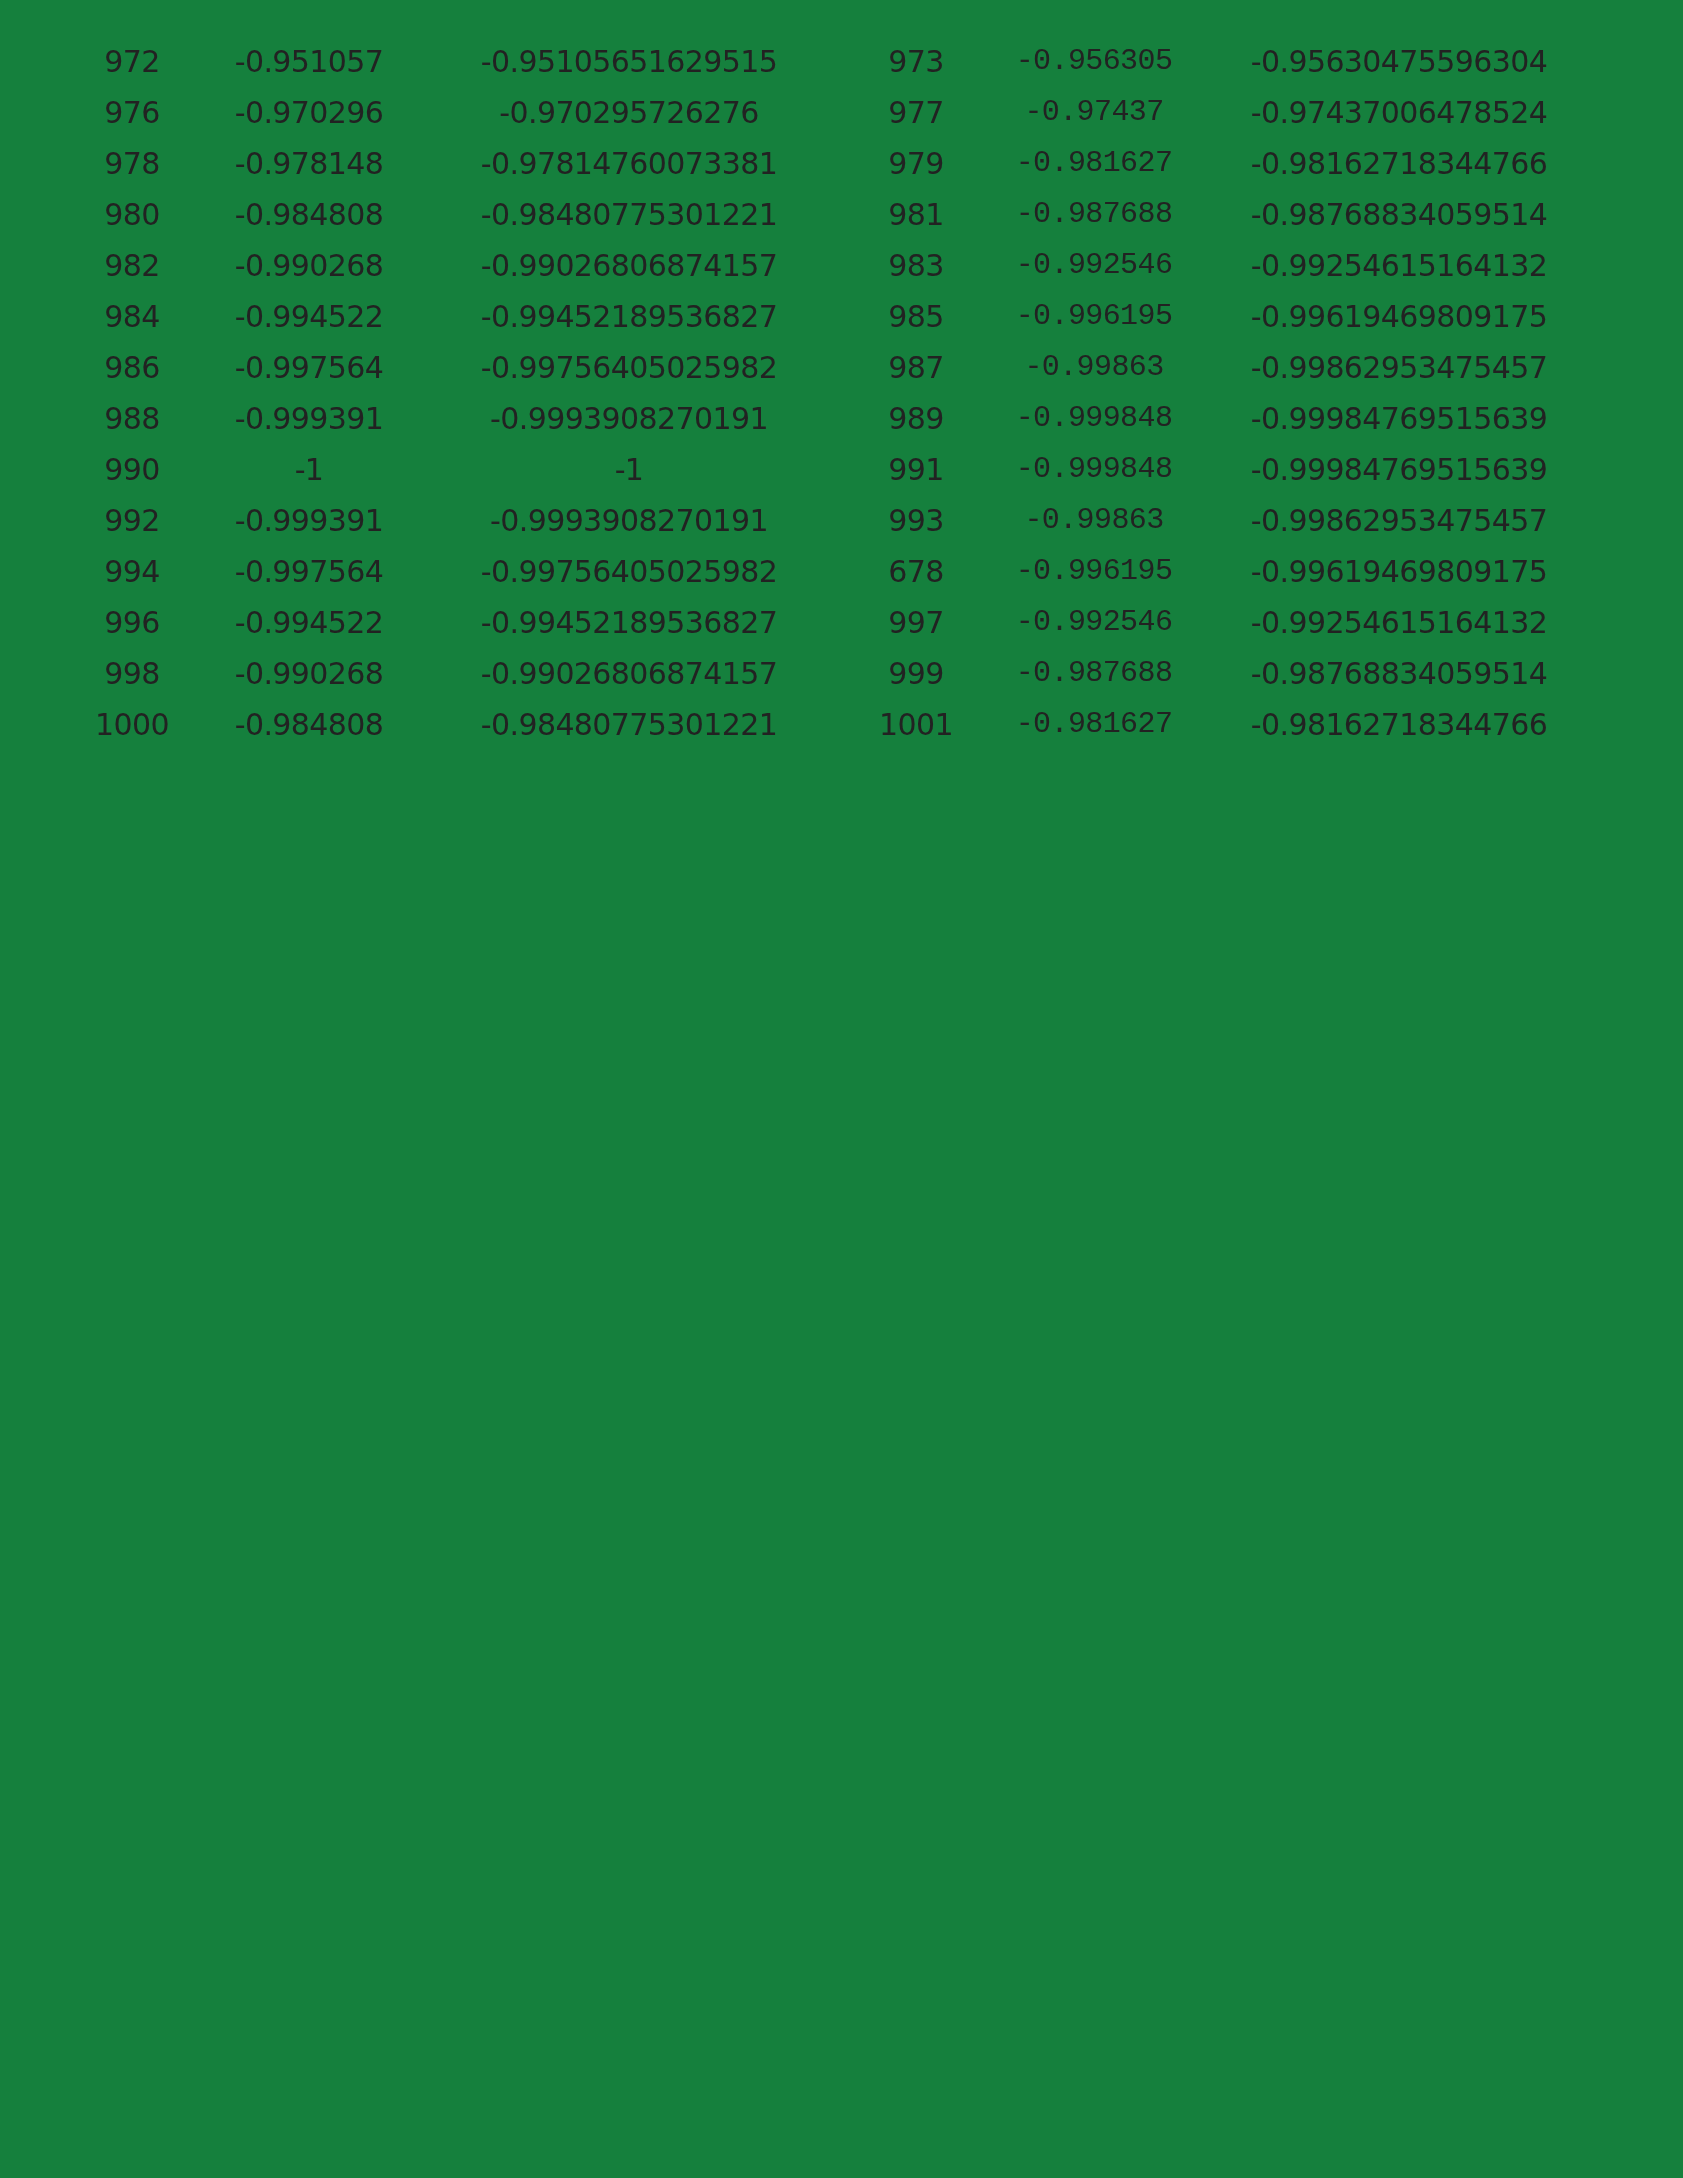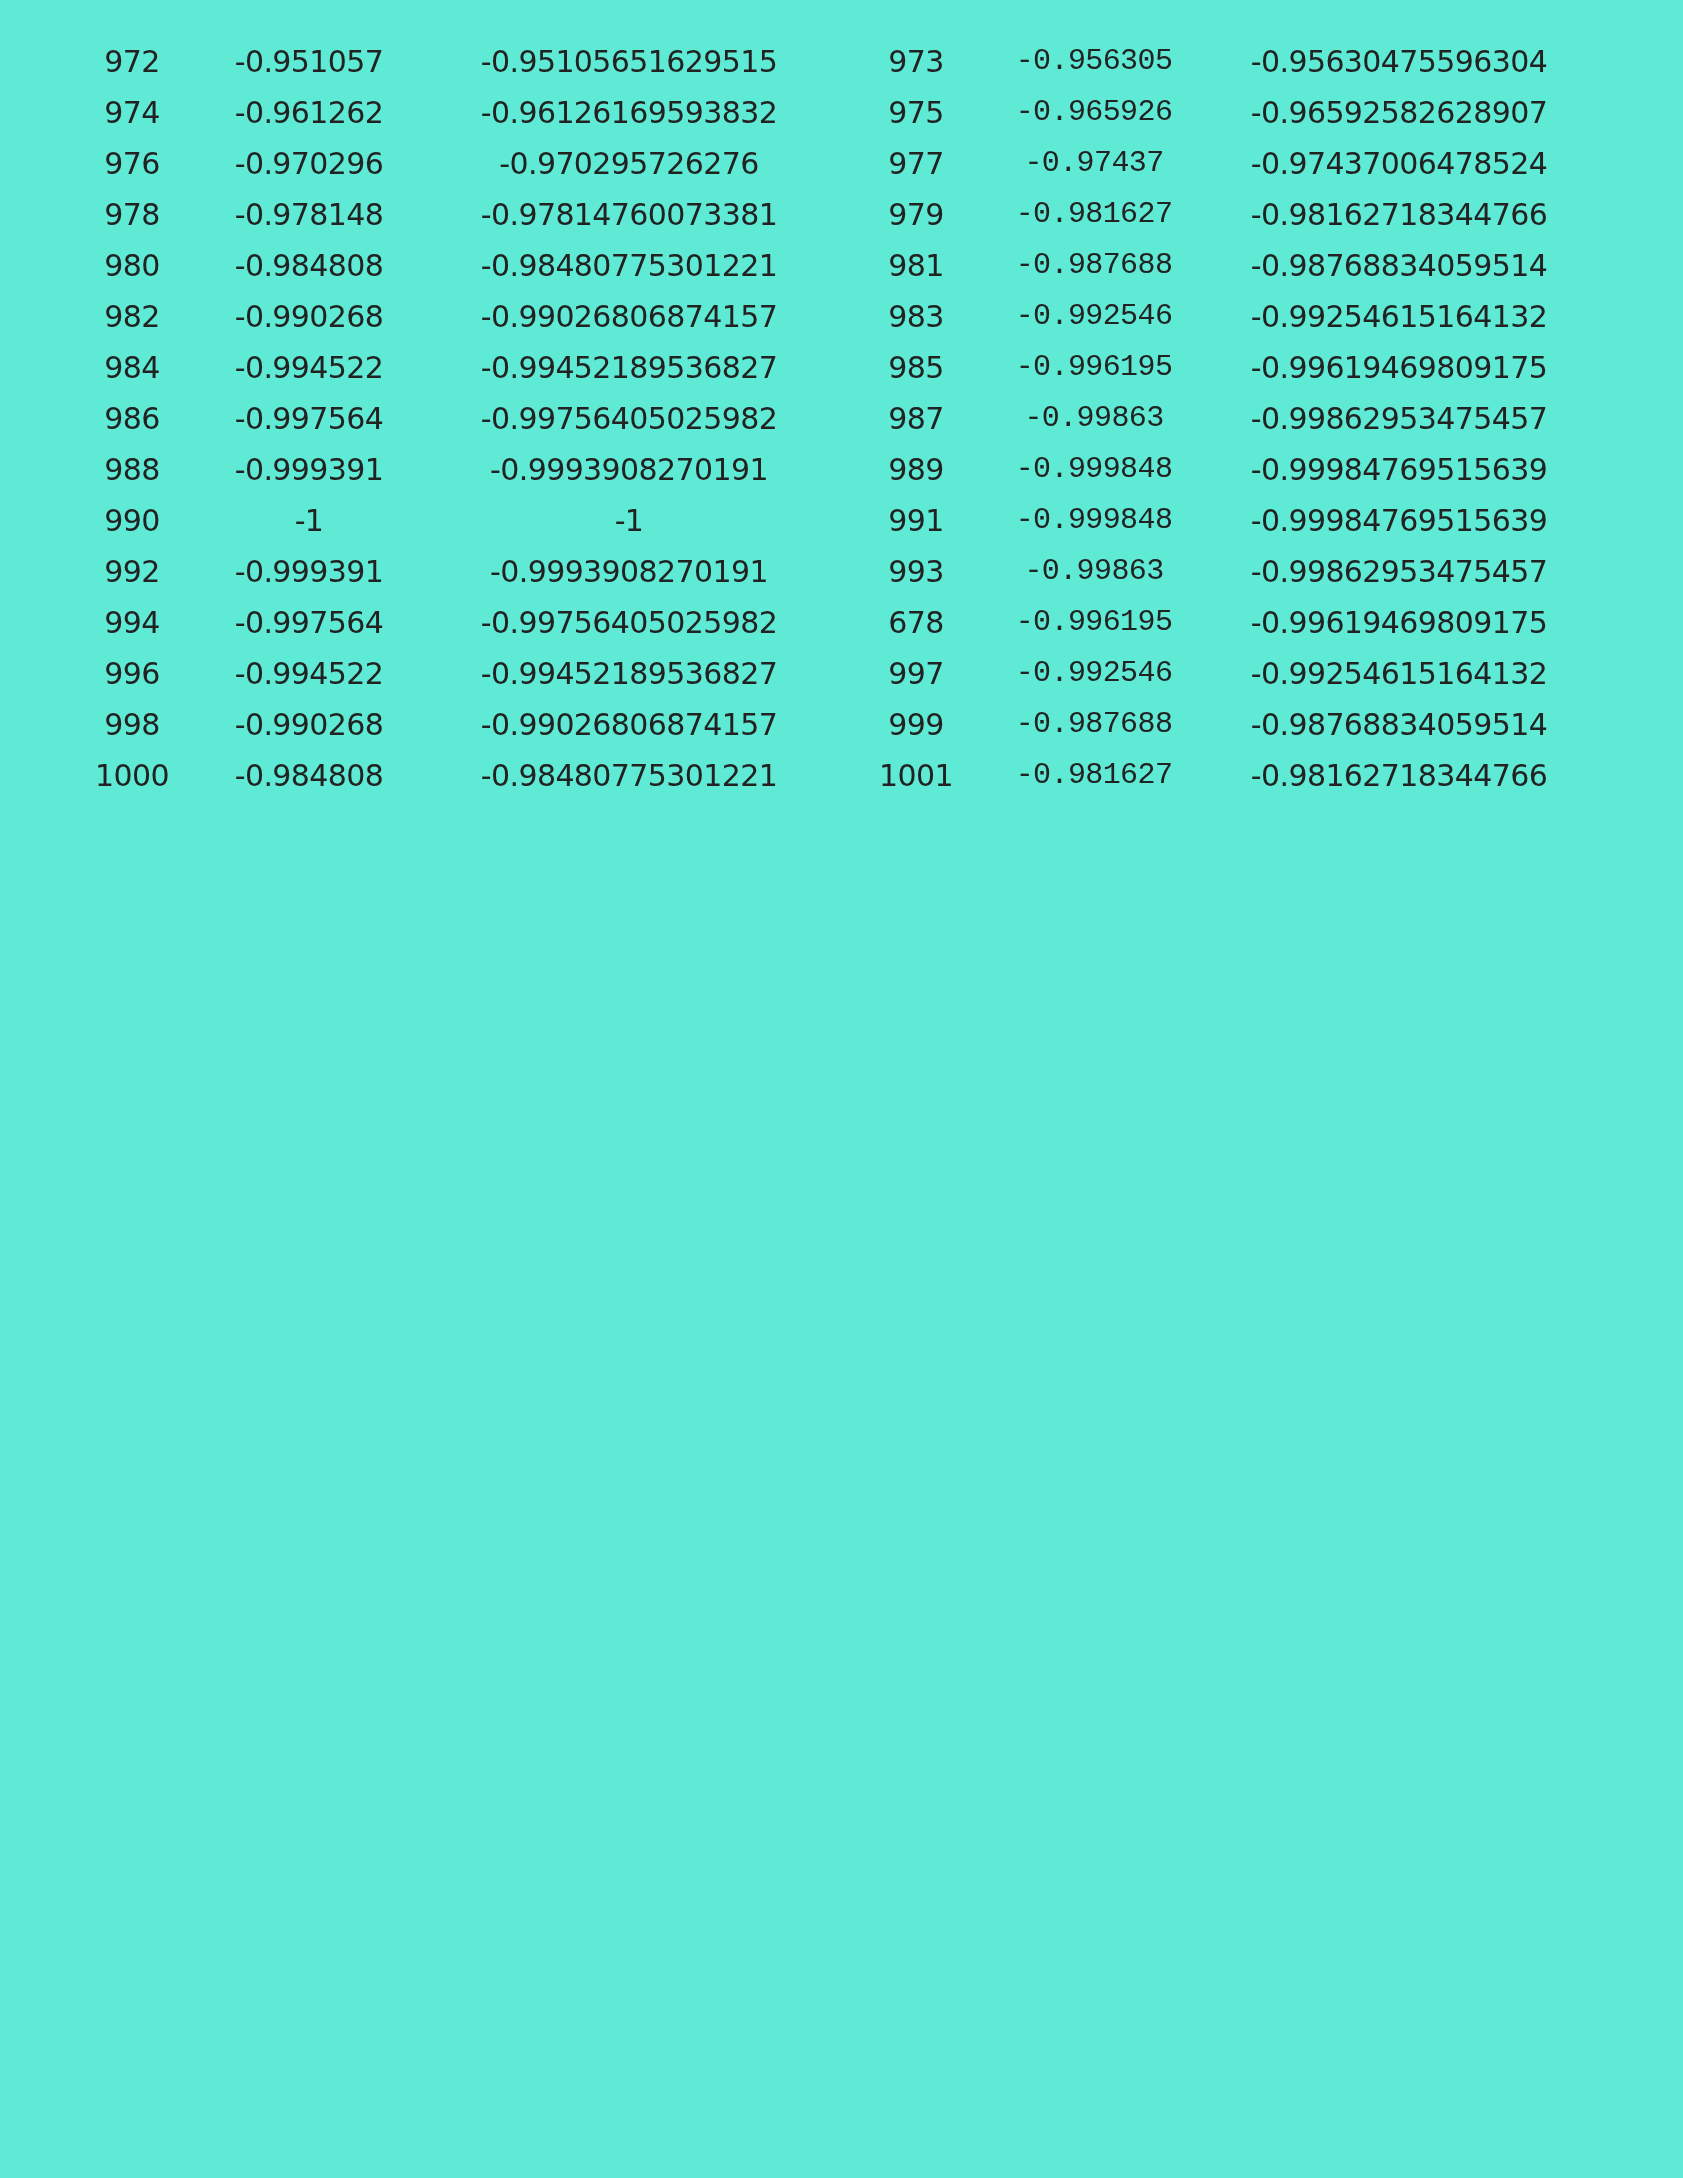--- a/index.html
+++ b/index.html
@@ -14,21 +14,21 @@
       font-family: "DejaVu Sans", "Liberation Sans", sans-serif;
       color: #222222;
       overflow: hidden;
     }
     .page {
       position: absolute;
       left: 0;
       top: 0;
       width: 1683px;
       height: 2178px;
-      background: #5eead4;
+      background: #15803d;
     }
     .table {
       position: absolute;
       left: 0;
       top: 36px;
       width: 1683px;
     }
     .row {
       position: relative;
       height: 51px;
@@ -59,28 +59,20 @@
   <div class="table" id="value-table">
   <div class="row">
     <span class="cell c1">972</span>
     <span class="cell c2">-0.951057</span>
     <span class="cell c3">-0.95105651629515</span>
     <span class="cell c4">973</span>
     <span class="cell c5">-0.956305</span>
     <span class="cell c6">-0.95630475596304</span>
   </div>
 
-  <div class="row">
-    <span class="cell c1">974</span>
-    <span class="cell c2">-0.961262</span>
-    <span class="cell c3">-0.96126169593832</span>
-    <span class="cell c4">975</span>
-    <span class="cell c5">-0.965926</span>
-    <span class="cell c6">-0.96592582628907</span>
-  </div>
 
   <div class="row">
     <span class="cell c1">976</span>
     <span class="cell c2">-0.970296</span>
     <span class="cell c3">-0.970295726276</span>
     <span class="cell c4">977</span>
     <span class="cell c5">-0.97437</span>
     <span class="cell c6">-0.97437006478524</span>
   </div>
 

